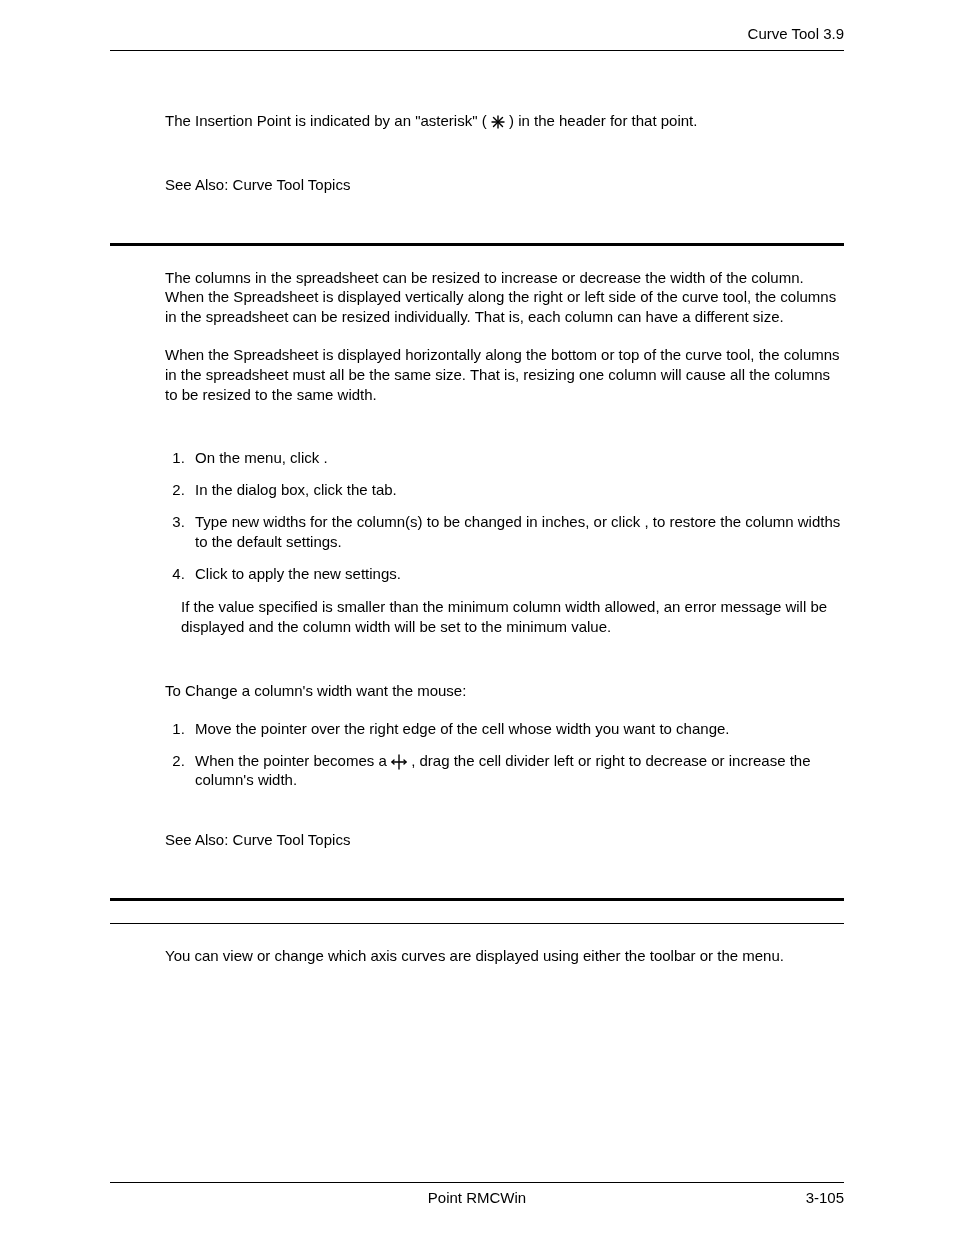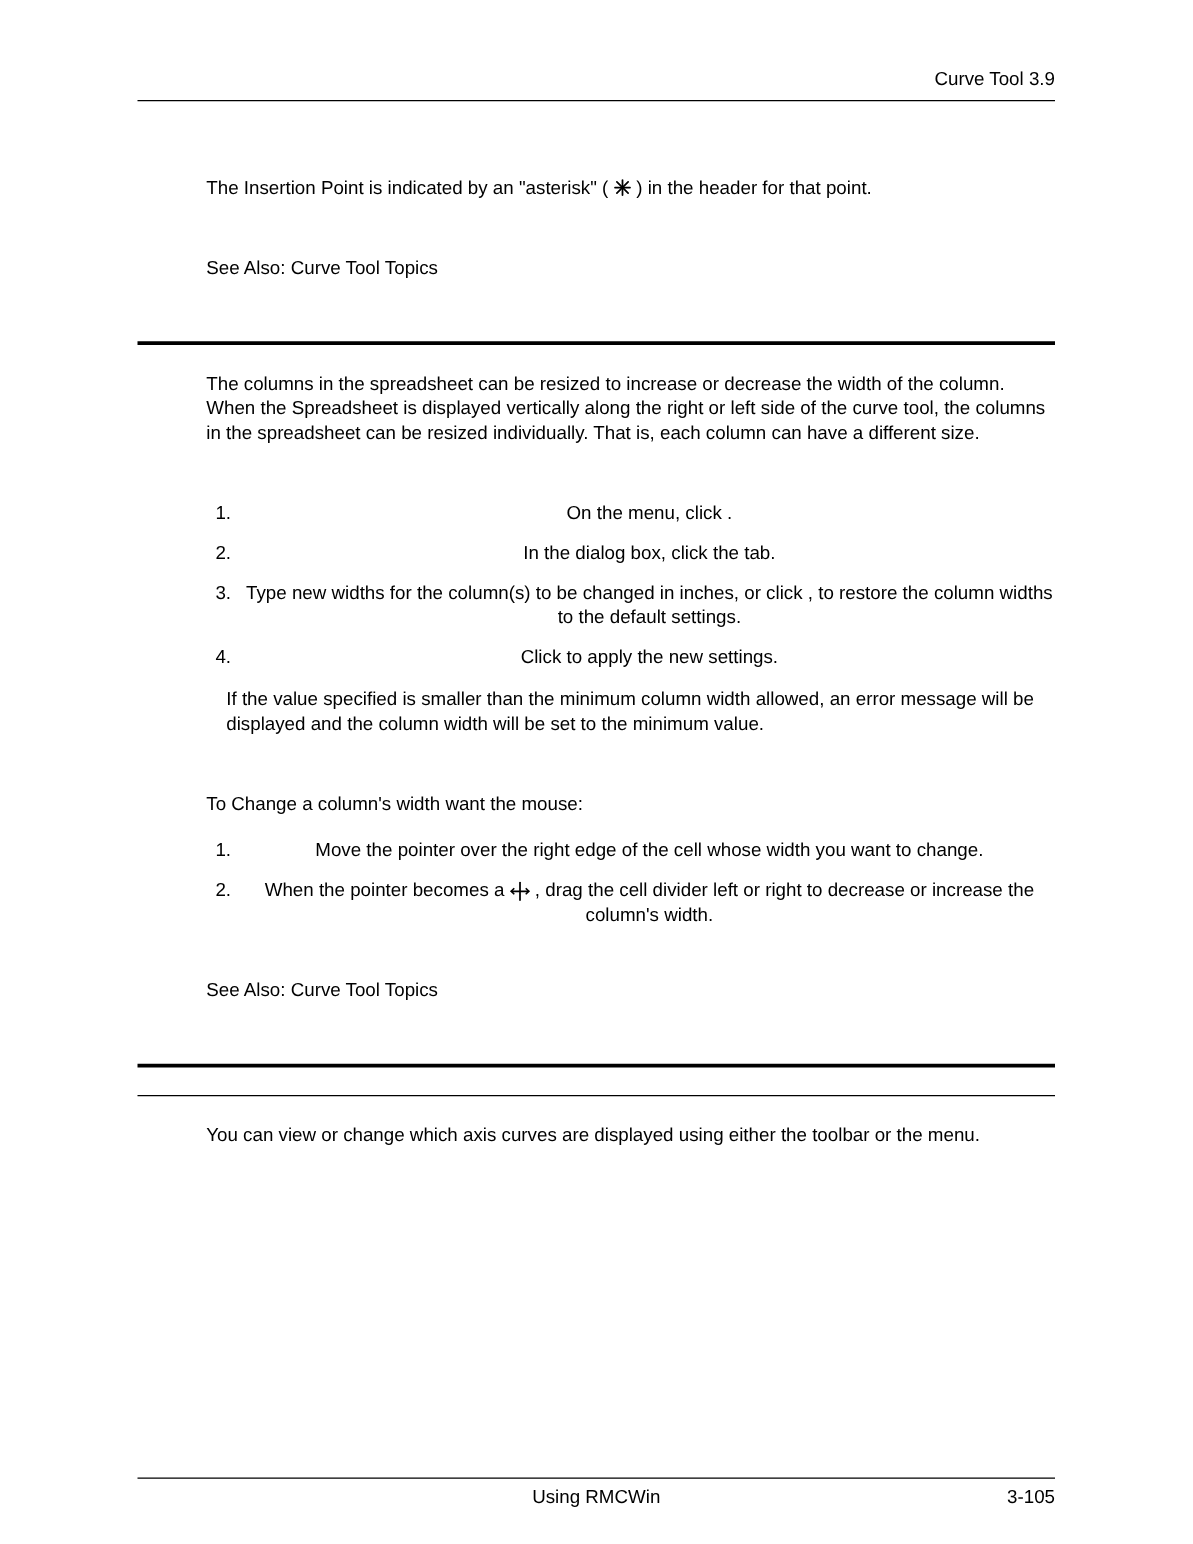--- a/index.html
+++ b/index.html
@@ -9,21 +9,21 @@
     font-family: Arial, Helvetica, sans-serif;
     font-size: 15px;
     color: #000;
     background: #fff;
     width: 954px;
     height: 1235px;
     position: relative;
     box-sizing: border-box;
   }
   .page {
-    padding: 55px 110px 50px 110px;
+    padding: 25px 110px 50px 110px;
     box-sizing: border-box;
     height: 100%;
     position: relative;
   }
   .header-right {
     text-align: right;
     font-size: 15px;
     padding-bottom: 8px;
     border-bottom: 1px solid #000;
     margin-bottom: 60px;
@@ -44,21 +44,20 @@
     margin: 0 0 22px 0;
   }
   ol.steps {
     margin: 0 0 14px 0;
     padding-left: 24px;
   }
   ol.steps li {
     margin-bottom: 12px;
     padding-left: 6px;
     line-height: 1.32;
-    text-align: center;
   }
   .asterisk-icon {
     display: inline-block;
     vertical-align: middle;
     width: 14px;
     height: 14px;
     position: relative;
     top: -1px;
   }
   .resize-icon {
@@ -112,20 +111,21 @@
       <span>) in the header for that point.</span>
     </p>
     <div class="gap-med"></div>
     <p class="para">See Also: Curve Tool Topics</p>
   </div>
 
   <div class="bar-thick"></div>
 
   <div class="indent">
     <p class="para">The columns in the spreadsheet can be resized to increase or decrease the width of the column. When the Spreadsheet is displayed vertically along the right or left side of the curve tool, the columns in the spreadsheet can be resized individually. That is, each column can have a different size.</p>
+    <p class="para">When the Spreadsheet is displayed horizontally along the bottom or top of the curve tool, the columns in the spreadsheet must all be the same size. That is, resizing one column will cause all the columns to be resized to the same width.</p>
     <div class="gap-med"></div>
 
     <ol class="steps">
       <li><span>On the          menu, click                 .</span></li>
       <li><span>In the              dialog box, click the                         tab.</span></li>
       <li><span>Type new widths for the column(s) to be changed in inches, or click                              , to restore the column widths to the default settings.</span></li>
       <li><span>Click        to apply the new settings.</span></li>
     </ol>
 
     <p class="para" style="margin-left:16px">If the value specified is smaller than the minimum column width allowed, an error message will be displayed and the column width will be set to the minimum value.</p>
@@ -155,20 +155,20 @@
   </div>
 
   <div class="bar-thick"></div>
   <div class="bar-thin"></div>
 
   <div class="indent">
     <p class="para">You can view or change which axis curves are displayed using either the toolbar or the menu.</p>
   </div>
 
   <div class="footer">
-    <span class="footer-center">Using RMCWin</span>
+    <span class="footer-center">Point RMCWin</span>
     <span class="footer-right">3-105</span>
   </div>
 
 </div>
 
 
 
 
 непутаницуreulne</body></html>

